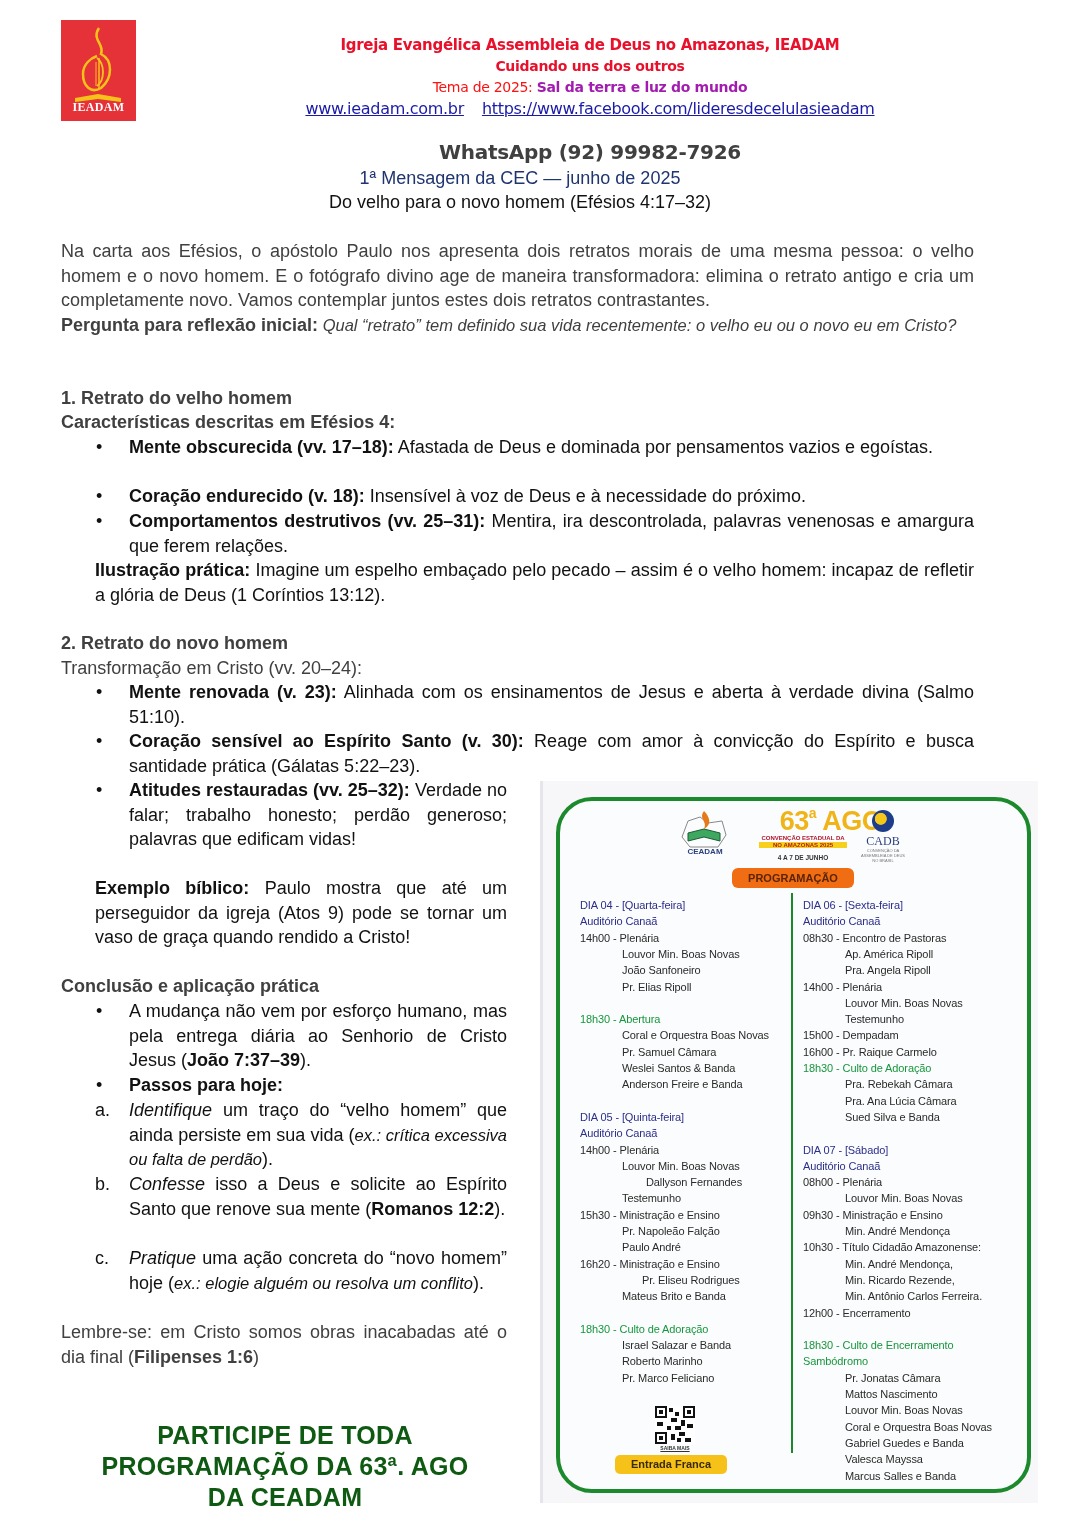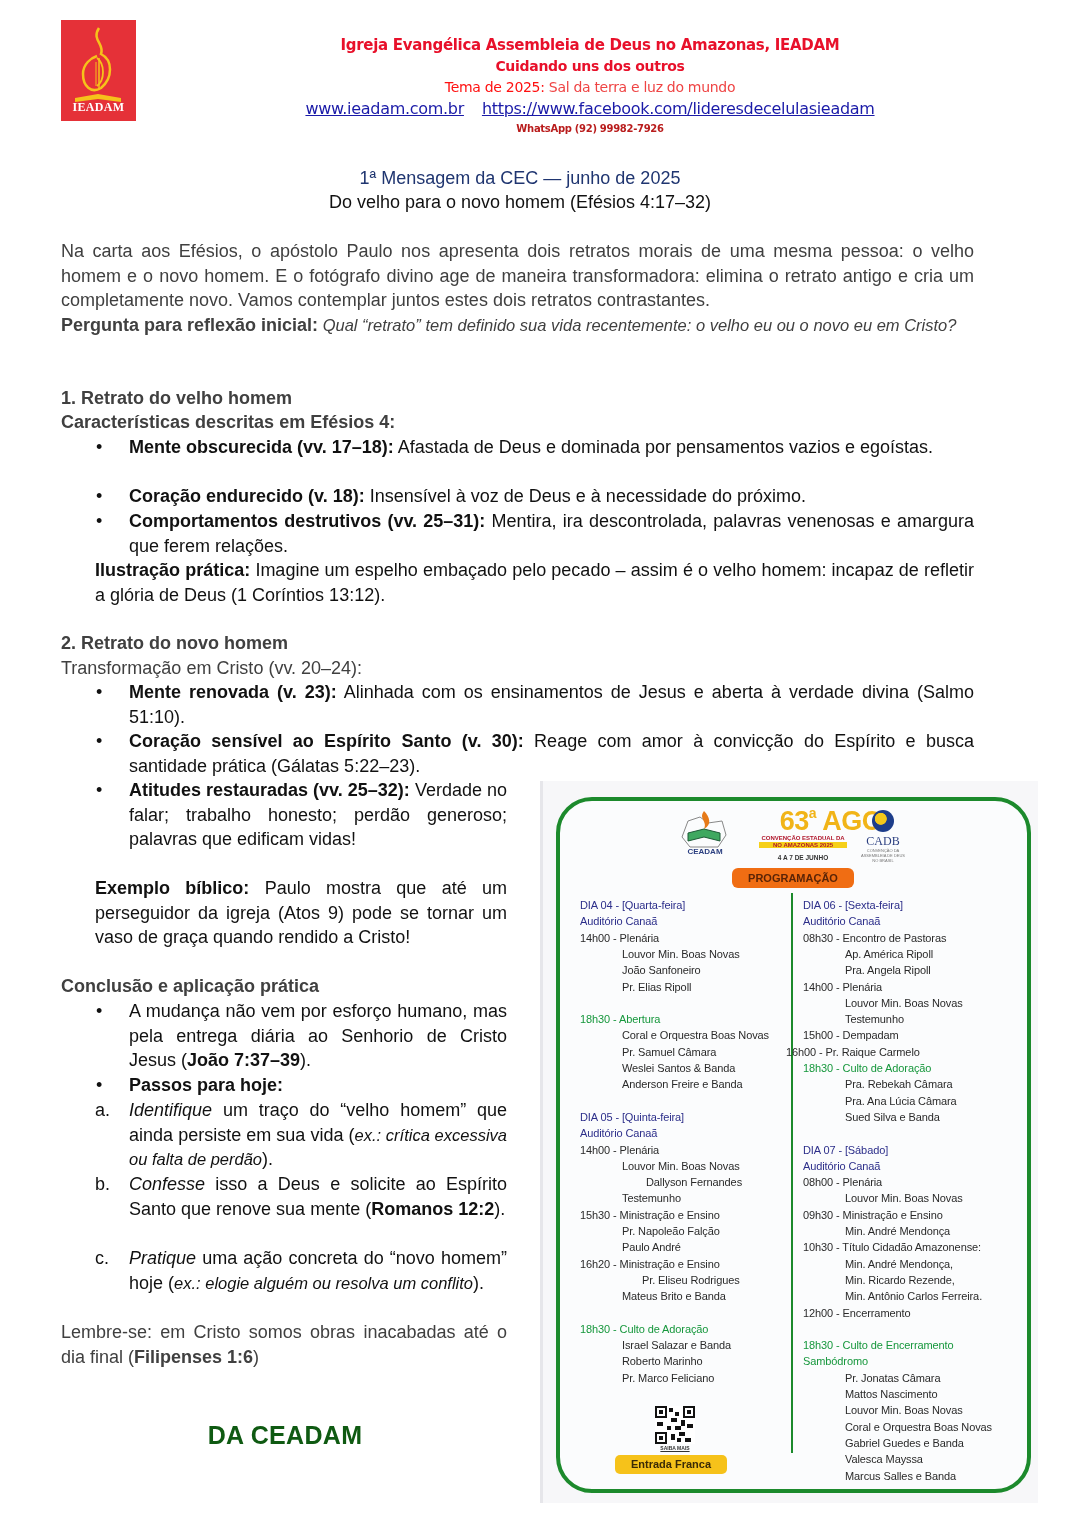--- a/index.html
+++ b/index.html
@@ -7,25 +7,25 @@
   body { position: relative; font-family: "Liberation Sans", sans-serif; color: #111; }
 
   
   .logo { position: absolute; left: 61px; top: 20px; width: 75px; height: 101px; background: #e53138; }
   .logo svg { position: absolute; left: 0; top: 0; }
   .logo-text { position: absolute; left: 0; right: 0; bottom: 6px; text-align: center; font-family: "Liberation Serif", serif; font-weight: bold; font-size: 12px; color: #fff; letter-spacing: 0.3px; }
   .hdr { position: absolute; left: 150px; width: 880px; text-align: center; font-family: "DejaVu Sans", sans-serif; }
   .hdr1 { top: 36px; font-size: 15px; font-weight: bold; color: #e8102a; letter-spacing: -0.3px; }
   .hdr2 { top: 58px; font-size: 14px; font-weight: bold; color: #e8102a; letter-spacing: -0.3px; }
   .hdr3 { top: 79px; font-size: 14px; color: #ff1010; letter-spacing: -0.3px; }
-  .hdr3 .blue { color: #ef4444; font-weight: normal; }
+  .hdr3 .blue { color: #a21caf; font-weight: bold; }
   .hdr4 { top: 99px; font-size: 16px; letter-spacing: -0.3px; }
   .hdr4 a { color: #1a1aa8; text-decoration: underline; }
   .hdr4 .sp { display: inline-block; width: 18px; }
-  .hdr5 { top: 123px; font-size: 10px; font-weight: bold; color: #b91c1c; letter-spacing: -0.3px; }
+  .hdr5 { top: 140px; font-size: 20px; font-weight: bold; color: #404040; letter-spacing: -0.3px; }
 
   
   .t1 { position: absolute; left: 0; width: 1040px; top: 168px; text-align: center; font-size: 18px; color: #1f3570; }
   .t2 { position: absolute; left: 0; width: 1040px; top: 192px; text-align: center; font-size: 18px; color: #111; }
 
   
   .txt { position: absolute; font-size: 18px; line-height: 24.5px; color: #404040; text-align: justify; }
   .txt b { font-weight: bold; }
   .full { left: 61px; width: 913px; }
   .narrow { left: 61px; width: 446px; }
@@ -132,20 +132,22 @@
 
 <div class="marker" style="top:1172px;">b.</div>
 <div class="li ind1n" style="top:1172px;"><i>Confesse</i><span> isso a Deus e solicite ao Espírito Santo que renove sua mente (</span><b>Romanos 12:2</b><span>).</span></div>
 
 <div class="marker" style="top:1246px;">c.</div>
 <div class="li ind1n" style="top:1246px;"><i>Pratique</i><span> uma ação concreta do “novo homem” hoje (</span><i style="font-size:16.5px;">ex.: </i><i style="font-size:16.5px;">elogie alguém ou resolva um conflito</i><span>).</span></div>
 
 <div class="txt narrow" style="top:1320px;"><span>Lembre-se: em Cristo somos obras inacabadas até o dia final (</span><b>Filipenses 1:6</b><span>)</span></div>
 
 <div class="cta">
+  <div>PARTICIPE DE TODA</div>
+  <div>PROGRAMAÇÃO DA 63ª. AGO</div>
   <div>DA CEADAM</div>
 </div>
 
 <div class="flyer-bg"></div>
 <div class="flyer-edge"></div>
 <div class="flyer">
   <svg class="ceadam-logo" viewBox="0 0 52 46">
     <path d="M4 30 L10 14 L22 10 L30 16 L44 14 L48 28 L40 40 L12 40 Z" fill="none" stroke="#888" stroke-width="1"></path>
     <path d="M26 4 C20 12 30 14 26 22 C34 18 32 10 26 4 Z" fill="#e67a18"></path>
     <path d="M10 26 L26 22 L42 26 L42 34 L26 30 L10 34 Z" fill="#3fa860" stroke="#1d5a36" stroke-width="1"></path>
@@ -196,21 +198,21 @@
   <div id="right-col">
       <div class="fl-line fl-day" style="left: 243px; top: 96px;">DIA 06 - [Sexta-feira]</div>
       <div class="fl-line fl-day" style="left: 243px; top: 112.3px;">Auditório Canaã</div>
       <div class="fl-line" style="left: 243px; top: 128.6px;">08h30 - Encontro de Pastoras</div>
       <div class="fl-line" style="left: 285px; top: 144.9px;">Ap. América Ripoll</div>
       <div class="fl-line" style="left: 285px; top: 161.2px;">Pra. Angela Ripoll</div>
       <div class="fl-line" style="left: 243px; top: 177.5px;">14h00 - Plenária</div>
       <div class="fl-line" style="left: 285px; top: 193.8px;">Louvor Min. Boas Novas</div>
       <div class="fl-line" style="left: 285px; top: 210.1px;">Testemunho</div>
       <div class="fl-line" style="left: 243px; top: 226.4px;">15h00 - Dempadam</div>
-      <div class="fl-line" style="left: 226px; top: 242.7px; text-align: right;">16h00 - Pr. Raique Carmelo</div>
+      <div class="fl-line" style="left: 243px; top: 242.7px; text-align: right;">16h00 - Pr. Raique Carmelo</div>
       <div class="fl-line fl-green" style="left: 243px; top: 259px;">18h30 - Culto de Adoração</div>
       <div class="fl-line" style="left: 285px; top: 275.3px;">Pra. Rebekah Câmara</div>
       <div class="fl-line" style="left: 285px; top: 291.6px;">Pra. Ana Lúcia Câmara</div>
       <div class="fl-line" style="left: 285px; top: 307.9px;">Sued Silva e Banda</div>
       <div class="fl-line fl-day" style="left: 243px; top: 340.5px;">DIA 07 - [Sábado]</div>
       <div class="fl-line fl-day" style="left: 243px; top: 356.8px;">Auditório Canaã</div>
       <div class="fl-line" style="left: 243px; top: 373.1px;">08h00 - Plenária</div>
       <div class="fl-line" style="left: 285px; top: 389.4px;">Louvor Min. Boas Novas</div>
       <div class="fl-line" style="left: 243px; top: 405.7px;">09h30 - Ministração e Ensino</div>
       <div class="fl-line" style="left: 285px; top: 422px;">Min. André Mendonça</div>

